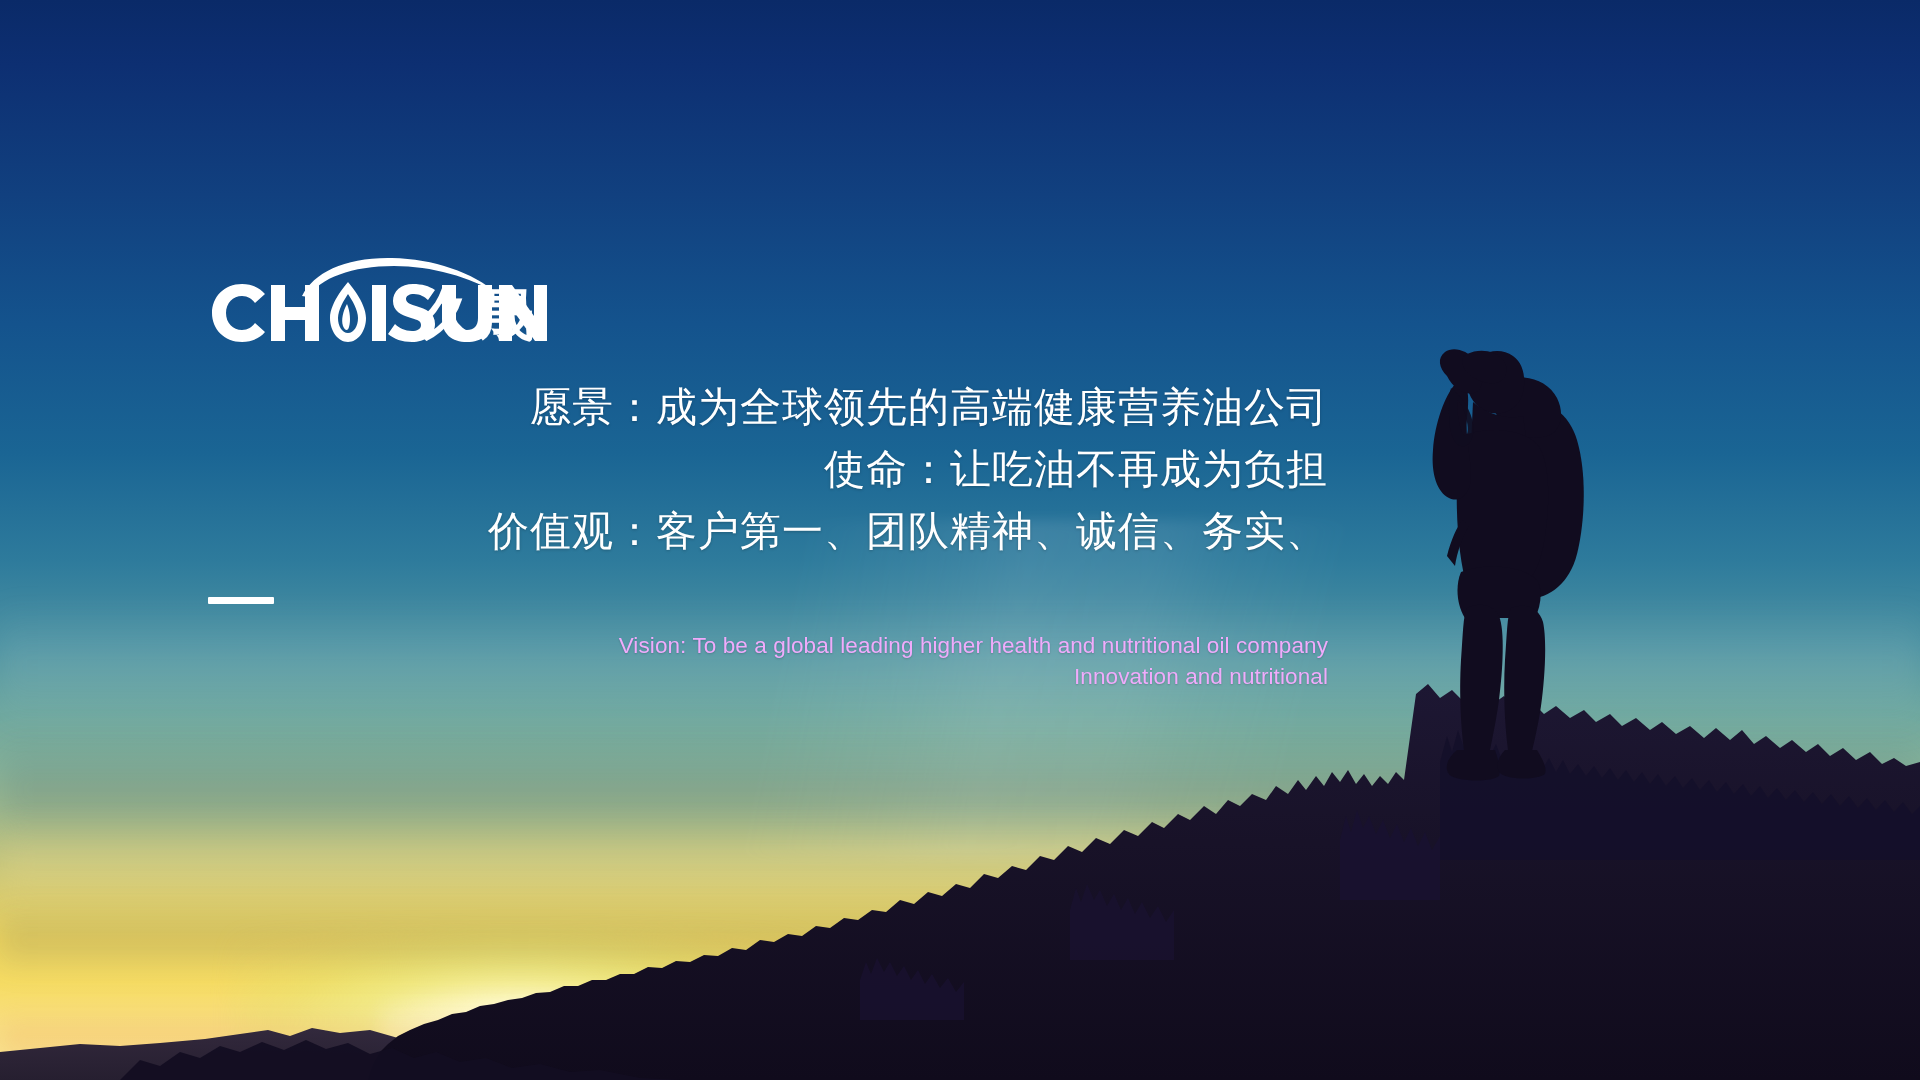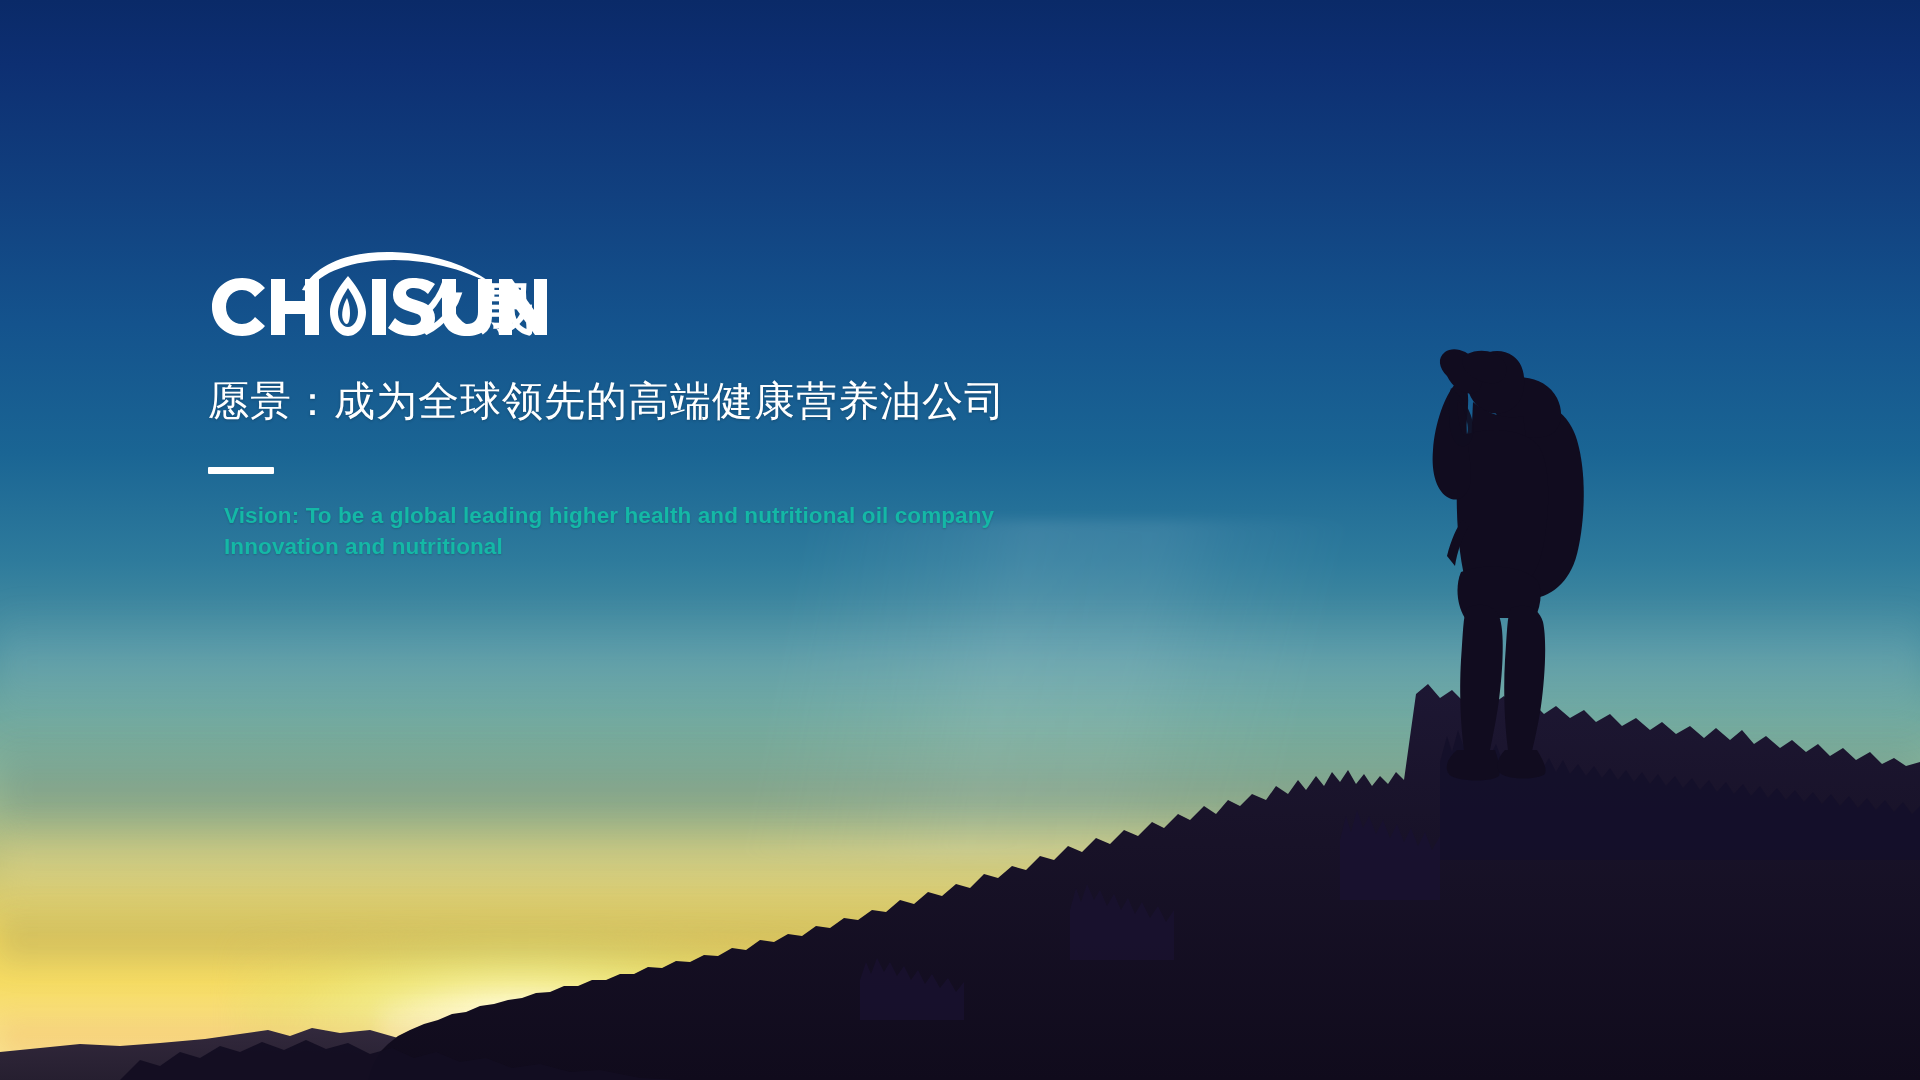--- a/index.html
+++ b/index.html
@@ -118,22 +118,23 @@
   .terrain {
     position: absolute;
     inset: 0;
     pointer-events: none;
   }
 
   
   .content {
     position: absolute;
     left: 208px;
-    top: 250px;
+    top: 256px;
     width: 1120px;
+    text-align: right;
   }
 
   
   .logo {
     position: relative;
     width: 350px;
     height: 100px;
     margin-bottom: 18px;
   }
   .logo-arc {
@@ -163,26 +164,26 @@
   .divider {
     width: 66px;
     height: 7px;
     background: #ffffff;
     margin: 35px 0 27px 0;
     border-radius: 1px;
   }
 
   .en-block { }
   .en-line {
-    color: #14b8a6;
+    color: #f0abfc;
     font-size: 22.5px;
     line-height: 30.5px;
     letter-spacing: 0.1px;
     white-space: nowrap;
-    font-weight: 700;
+    font-weight: 400;
     text-shadow: 0 1px 2px rgba(0,0,0,0.18);
     margin-left: 16px;
   }
 </style>
 </head>
 <body>
 
 <div class="stage">
 
   <div class="sky"></div>
@@ -376,20 +377,22 @@
         </g>
       </svg>
 
       <svg style="position:absolute; left:214px; top:26px;" width="120" height="62" viewBox="0 0 120 62">
         <text x="0" y="52" font-family="'DejaVu Sans','Liberation Sans',sans-serif" font-size="56" font-weight="bold" fill="#ffffff">久晟</text>
       </svg>
     </div>
 
     <div class="cn-block">
       <div class="cn-line">愿景：成为全球领先的高端健康营养油公司</div>
+      <div class="cn-line">使命：让吃油不再成为负担</div>
+      <div class="cn-line">价值观：客户第一、团队精神、诚信、务实、</div>
     </div>
 
     <div class="divider"></div>
 
     <div class="en-block">
       <div class="en-line">Vision: To be a global leading higher health and nutritional oil company</div>
       <div class="en-line">Innovation and nutritional</div>
     </div>
 
   </div>

